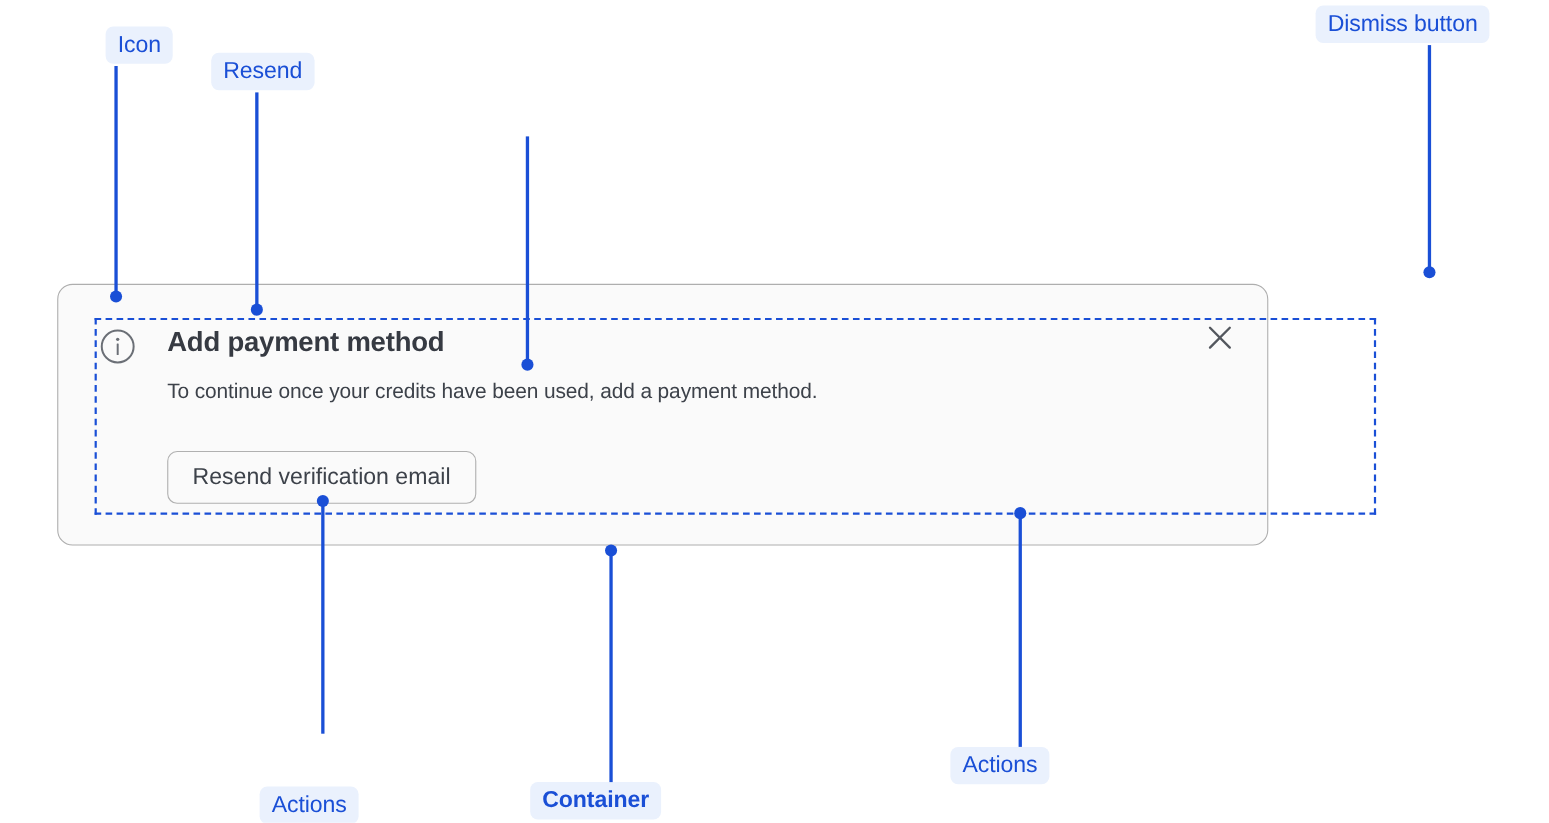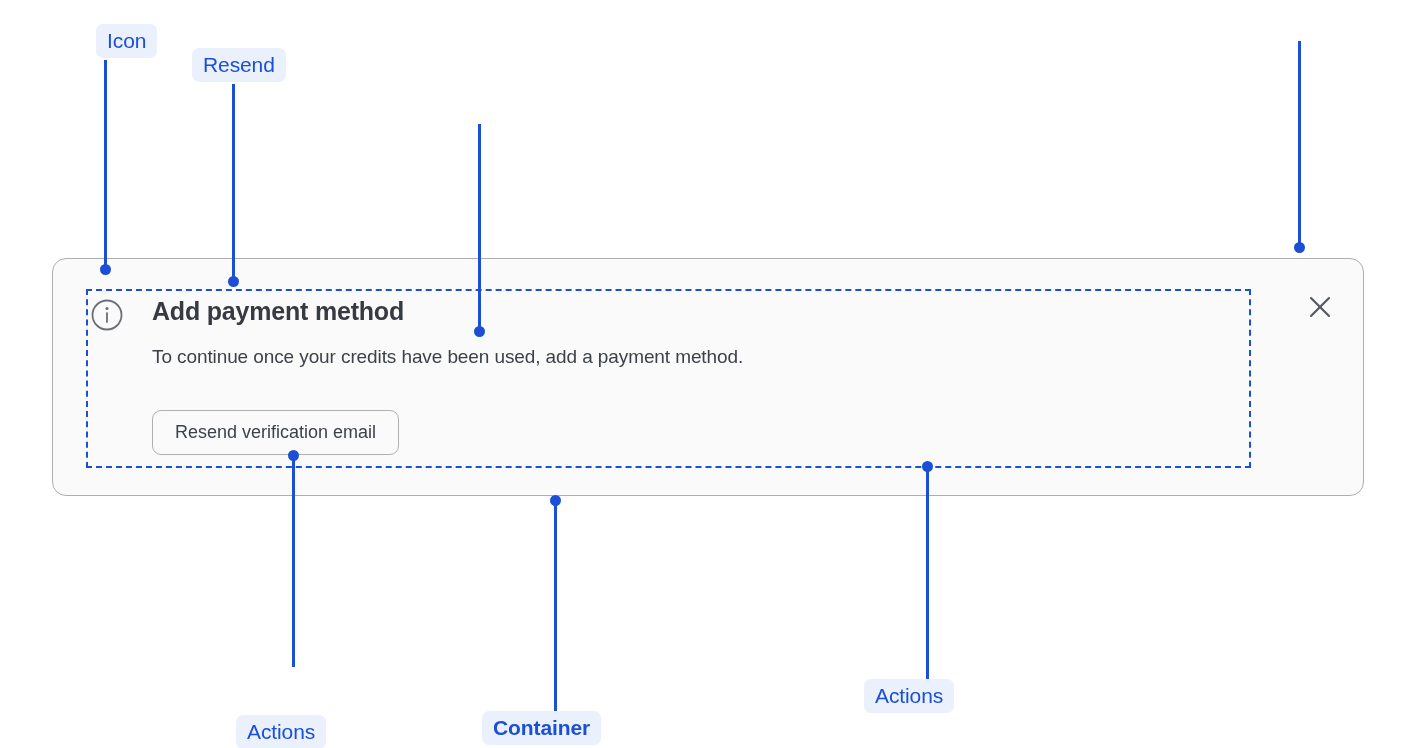--- a/index.html
+++ b/index.html
@@ -16,21 +16,21 @@
   #stage {
     position: absolute;
     inset: 0;
   }
 
   
   .alert-container {
     position: absolute;
     left: 52px;
     top: 258px;
-    width: 1312px;
+    width: 1101px;
     height: 238px;
     background: #fafafa;
     border: 1.5px solid #aeaeae;
     border-radius: 14px;
   }
 
   .alert-content {
     position: absolute;
     left: 33px;
     top: 30px;
@@ -74,21 +74,21 @@
   .alert-actions {
     position: absolute;
     left: 64px;
     top: 119px;
   }
 
   .action-button {
     display: inline-block;
     padding: 11px 22px;
     font-family: "Liberation Sans", sans-serif;
-    font-size: 18px;
+    font-size: 21px;
     color: #3d424a;
     background: #fafafa;
     border: 1.5px solid #b0b0b0;
     border-radius: 9px;
     cursor: pointer;
     line-height: 1.15;
   }
 
   .dismiss-button {
     position: absolute;
@@ -174,20 +174,21 @@
   <div class="leader" style="left:104px; top:60px; height:209px;"></div>
   <div class="leader-dot" style="left:99.5px; top:264px;"></div>
 
   <div class="anno-pill" style="left:192px; top:48px;">Resend</div>
   <div class="leader" style="left:232px; top:84px; height:197px;"></div>
   <div class="leader-dot" style="left:227.5px; top:276px;"></div>
 
   <div class="leader" style="left:478px; top:124px; height:207px;"></div>
   <div class="leader-dot" style="left:473.5px; top:325.5px;"></div>
 
+  <div class="anno-pill" style="left:1196px; top:5px;">Dismiss button</div>
   <div class="leader" style="left:1298px; top:41px; height:207px;"></div>
   <div class="leader-dot" style="left:1293.5px; top:242px;"></div>
 
   <div class="anno-pill" style="left:236px; top:667px;margin-top:48px;">Actions</div>
   <div class="leader" style="left:292px; top:460px; height:207px;"></div>
   <div class="leader-dot" style="left:287.5px; top:450px;"></div>
 
   <div class="anno-pill" style="left:482px; top:711px;font-weight:bold;">Container</div>
   <div class="leader" style="left:554px; top:505px; height:206px;"></div>
   <div class="leader-dot" style="left:549.5px; top:495px;"></div>

